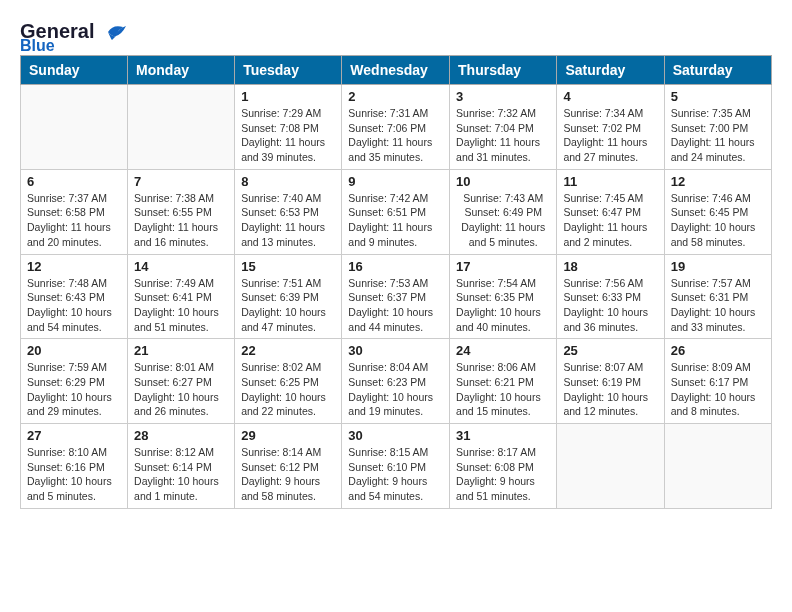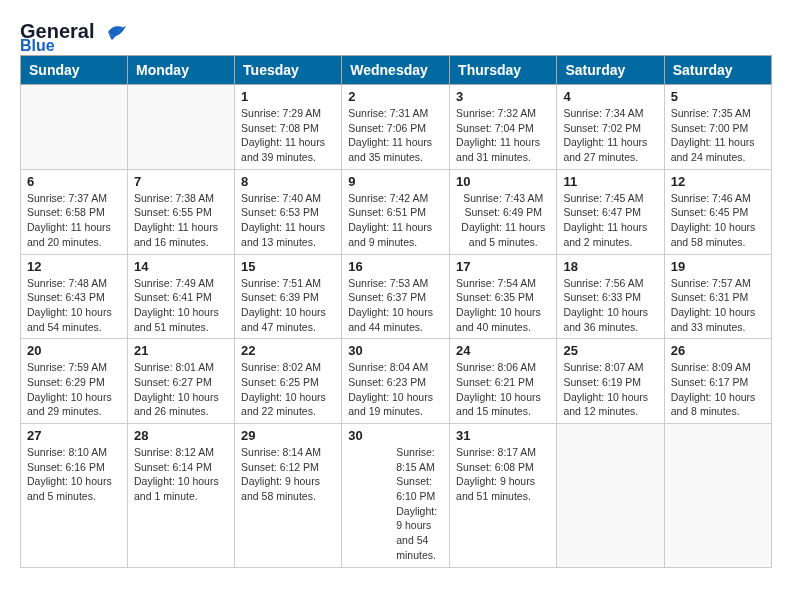--- a/index.html
+++ b/index.html
@@ -284,21 +284,21 @@
 Daylight: 10 hours and 1 minute.</div>
         </td>
         <td>
           <span class="day-number">29</span>
           <div class="day-info" style="white-space: pre-line;">Sunrise: 8:14 AM
 Sunset: 6:12 PM
 Daylight: 9 hours and 58 minutes.</div>
         </td>
         <td>
           <span class="day-number">30</span>
-          <div class="day-info" style="white-space: pre-line; margin-left: 48px;">Sunrise: 8:15 AM
+          <div class="day-info" style="white-space: pre-line;">Sunrise: 8:15 AM
 Sunset: 6:10 PM
 Daylight: 9 hours and 54 minutes.</div>
         </td>
         <td>
           <span class="day-number">31</span>
           <div class="day-info" style="white-space: pre-line;">Sunrise: 8:17 AM
 Sunset: 6:08 PM
 Daylight: 9 hours and 51 minutes.</div>
         </td>
         <td class="empty"></td>

